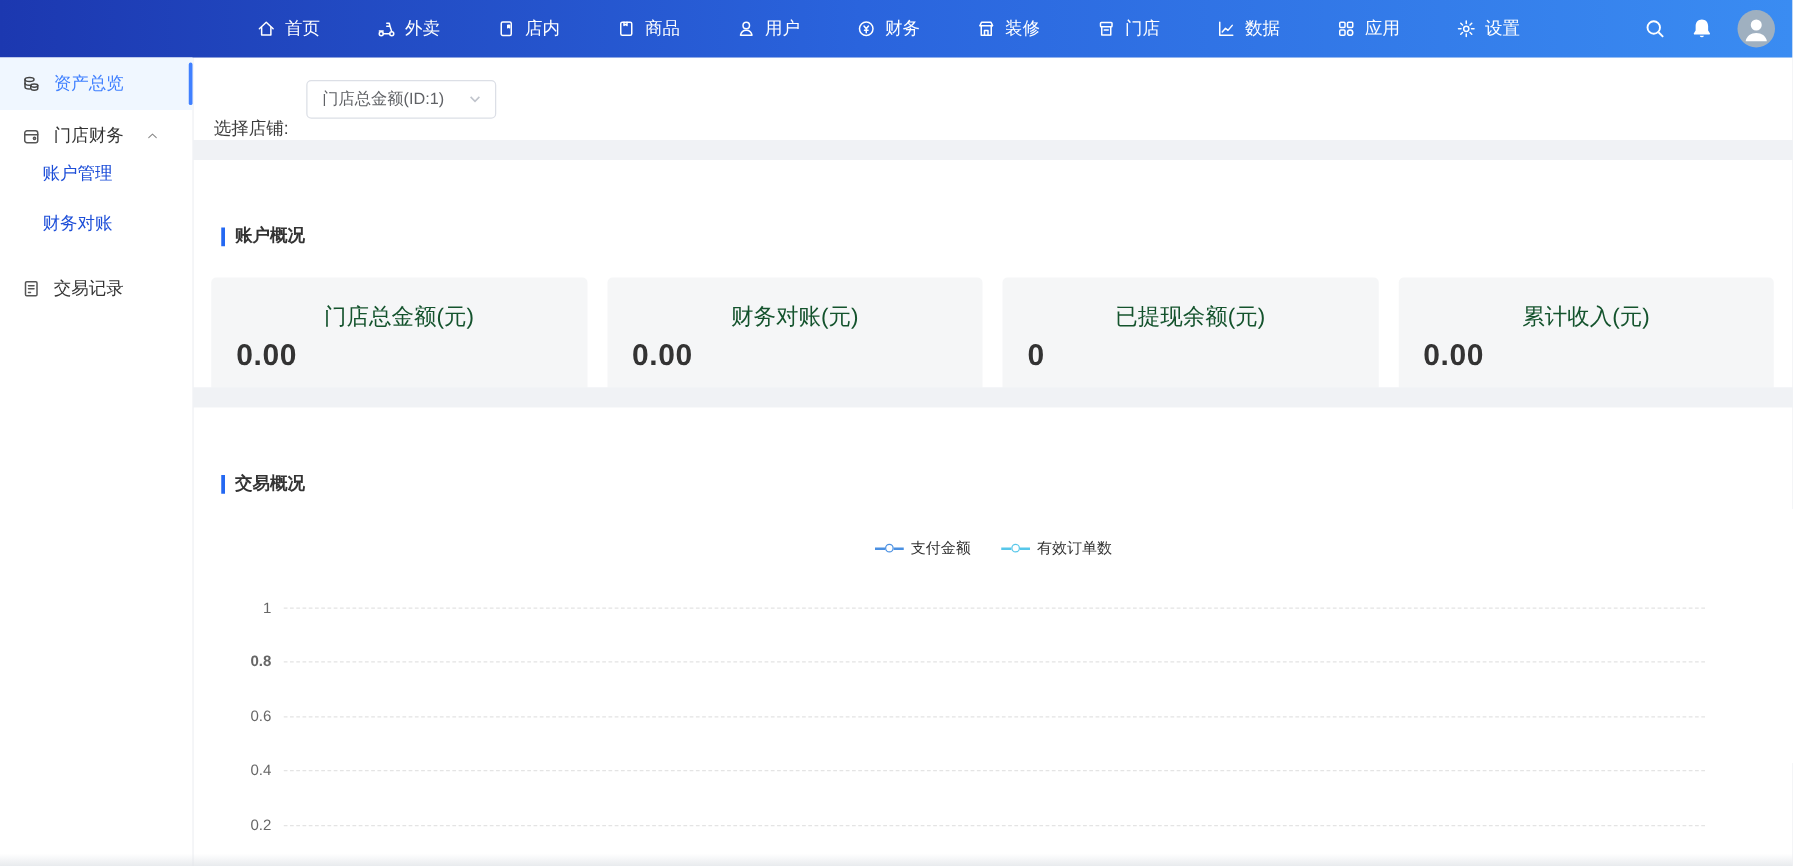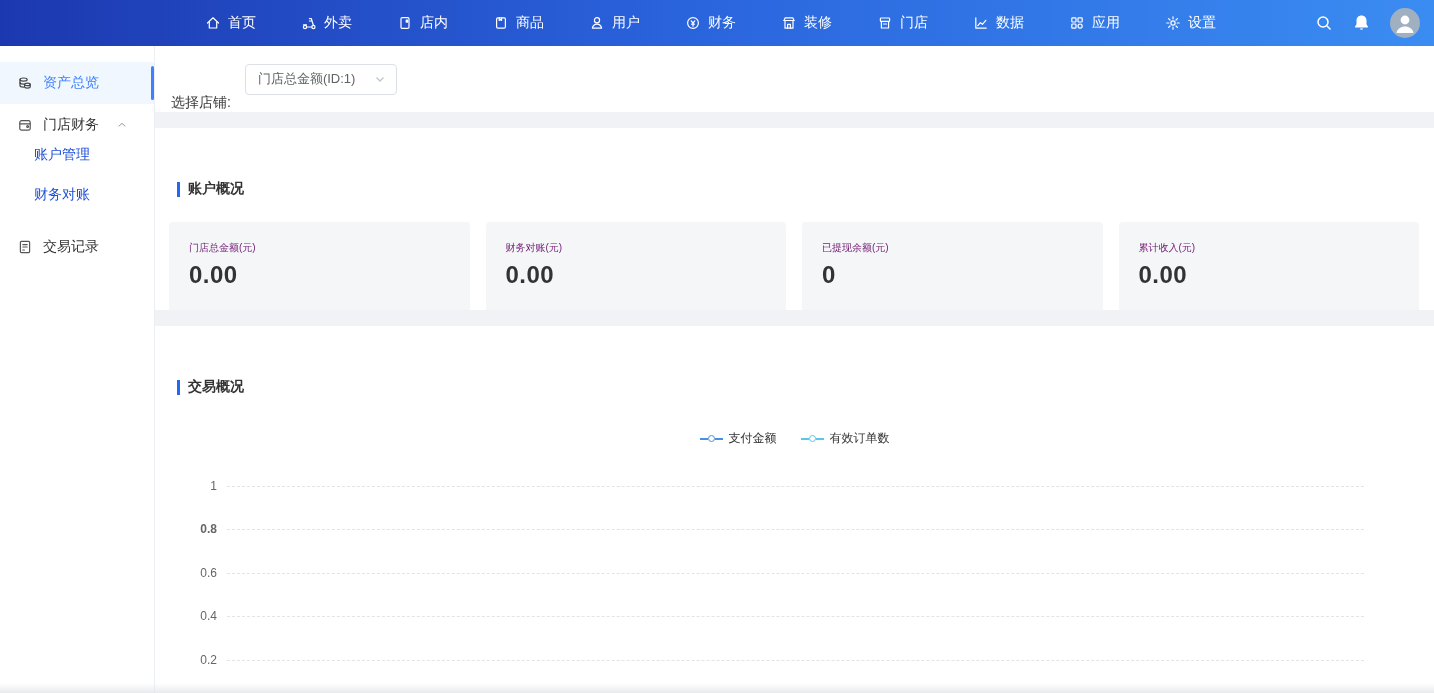--- a/index.html
+++ b/index.html
@@ -15,21 +15,21 @@
   .topnav-item svg { display:block; }
   .topbar-right { position:absolute; right:14px; top:0; height:46px;
     display:flex; align-items:center; gap:20px; }
   .tb-icon { color:#fff; display:flex; align-items:center; cursor:pointer; }
   .avatar { width:30px; height:30px; border-radius:50%; background:#9fb0c0;
     display:flex; align-items:center; justify-content:center; overflow:hidden; cursor:pointer; }
 
   
   .layout { display:flex; height:647px; }
   .sidebar { width:155px; background:#fff; border-right:1px solid #ebeef2;
-    padding-top:16px; flex-shrink:0; }
+    padding-top:0; flex-shrink:0; }
   .side-item { position:relative; display:flex; align-items:center; gap:10px;
     height:42px; padding-left:17px; font-size:14px; color:#333; cursor:pointer; }
   .side-item .icon { color:#555; display:flex; }
   .side-item.active { background:#f0f7ff; color:#4080ff; }
   .side-item.active .icon { color:#444; }
   .side-item .edgebar { position:absolute; right:0; top:4px; bottom:4px;
     width:3px; background:#4080ff; border-radius:2px; }
   .side-item .chev { position:absolute; right:26px; color:#8a8a8a; display:flex; }
   .side-child { height:40px; padding-left:34px; display:flex; 
     font-size:14px; color:#1d4ed8; cursor:pointer; }
@@ -46,21 +46,21 @@
   .selectbox .val { flex:1; font-size:13px; color:#606266; white-space:nowrap; }
   .selectbox .chev { color:#c0c4cc; display:flex; }
 
   .section-title { display:flex; align-items:center; padding:32px 0 0 22px;margin-top:20px; }
   .section-title .bar { width:3px; height:15px; background:#2468f2; margin-right:8px; flex-shrink:0; }
   .section-title .txt { font-size:14px; font-weight:bold; color:#333; }
 
   .acct-panel { height:182px; flex-shrink:0; }
   .cards { display:flex; gap:16px; margin:24px 15px 0 14px; }
   .stat-card { flex:1; height:91px; background:#f5f6f7; border-radius:4px; padding:19px 20px; }
-  .stat-card .lbl { font-size:10px; color:#701a75; }
+  .stat-card .lbl { font-size:18px; color:#14532d;text-align:center; }
   .stat-card .num { font-size:24px; font-weight:bold; color:#333; margin-top:6px;
     letter-spacing:.5px; }
 
   .chart-panel { flex:1; position:relative; }
   .legend { display:flex; justify-content:center; gap:24px; margin-top:34px; }
   .legend-item { display:flex; align-items:center; gap:6px; font-size:12px; color:#333; cursor:pointer; }
   .lg-mark { display:flex; align-items:center; }
   .lg-line { width:8px; height:2px; }
   .lg-dot { width:7px; height:7px; border-radius:50%; background:#fff; border:1.5px solid; }
 

